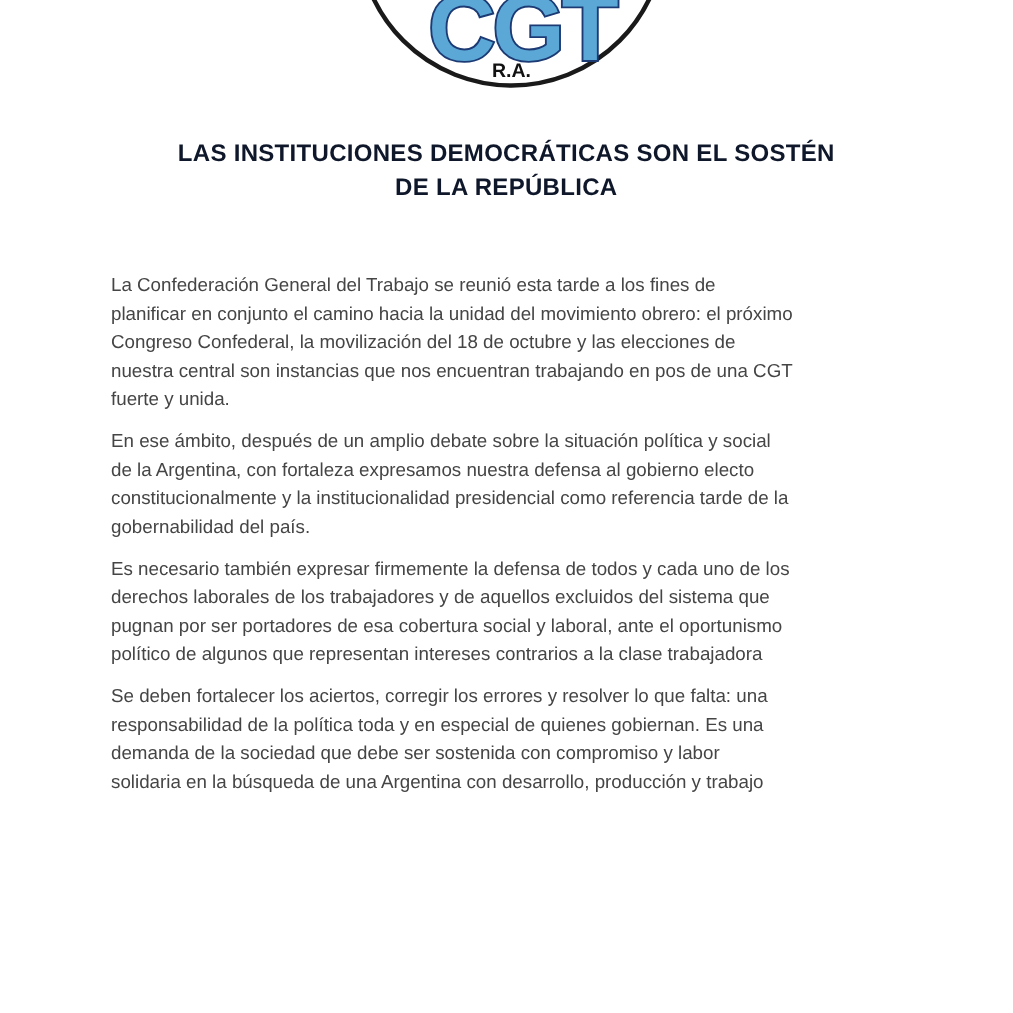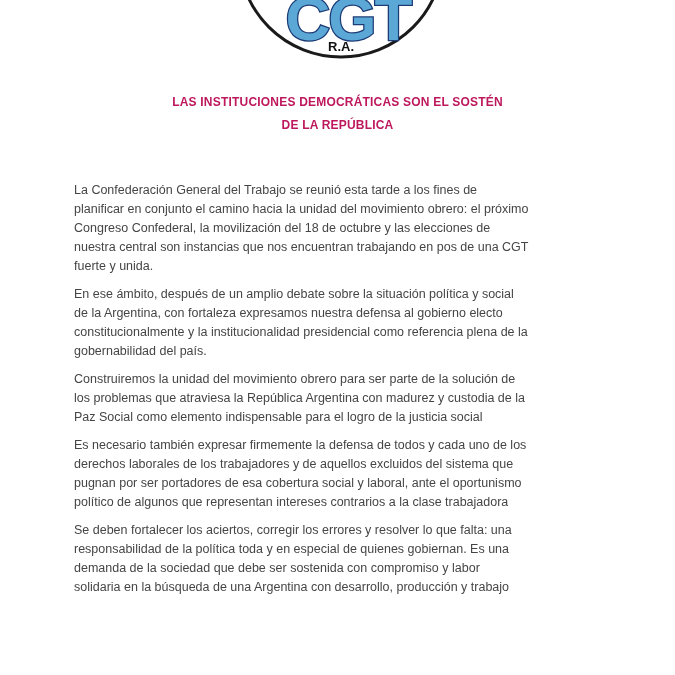--- a/index.html
+++ b/index.html
@@ -45,24 +45,24 @@
     stroke-width: 2.5px;
     paint-order: stroke;
     letter-spacing: -2px;
   }
   .title {
     position: absolute;
     top: 91px;
     left: 0;
     right: 0;
     text-align: center;
-    font-size: 12px;
+    font-size: 16px;
     font-weight: bold;
     line-height: 23px;
-    color: #be185d;
+    color: #0f172a;
     letter-spacing: 0.2px;
     white-space: pre-line;
   }
   .body-text {
     position: absolute;
     top: 181px;
     left: 58px;
     width: 562px;
   }
   .paragraph {
@@ -101,25 +101,22 @@
 DE LA REPÚBLICA</div>
 
   <div class="body-text">
     <p class="paragraph">La Confederación General del Trabajo se reunió esta tarde a los fines de
 planificar en conjunto el camino hacia la unidad del movimiento obrero: el próximo
 Congreso Confederal, la movilización del 18 de octubre y las elecciones de
 nuestra central son instancias que nos encuentran trabajando en pos de una CGT
 fuerte y unida.</p>
     <p class="paragraph">En ese ámbito, después de un amplio debate sobre la situación política y social
 de la Argentina, con fortaleza expresamos nuestra defensa al gobierno electo
-constitucionalmente y la institucionalidad presidencial como referencia plena de la
+constitucionalmente y la institucionalidad presidencial como referencia tarde de la
 gobernabilidad del país.</p>
-    <p class="paragraph">Construiremos la unidad del movimiento obrero para ser parte de la solución de
-los problemas que atraviesa la República Argentina con madurez y custodia de la
-Paz Social como elemento indispensable para el logro de la justicia social</p>
     <p class="paragraph">Es necesario también expresar firmemente la defensa de todos y cada uno de los
 derechos laborales de los trabajadores y de aquellos excluidos del sistema que
 pugnan por ser portadores de esa cobertura social y laboral, ante el oportunismo
 político de algunos que representan intereses contrarios a la clase trabajadora</p>
     <p class="paragraph">Se deben fortalecer los aciertos, corregir los errores y resolver lo que falta: una
 responsabilidad de la política toda y en especial de quienes gobiernan. Es una
 demanda de la sociedad que debe ser sostenida con compromiso y labor
 solidaria en la búsqueda de una Argentina con desarrollo, producción y trabajo</p>
   </div>
 

